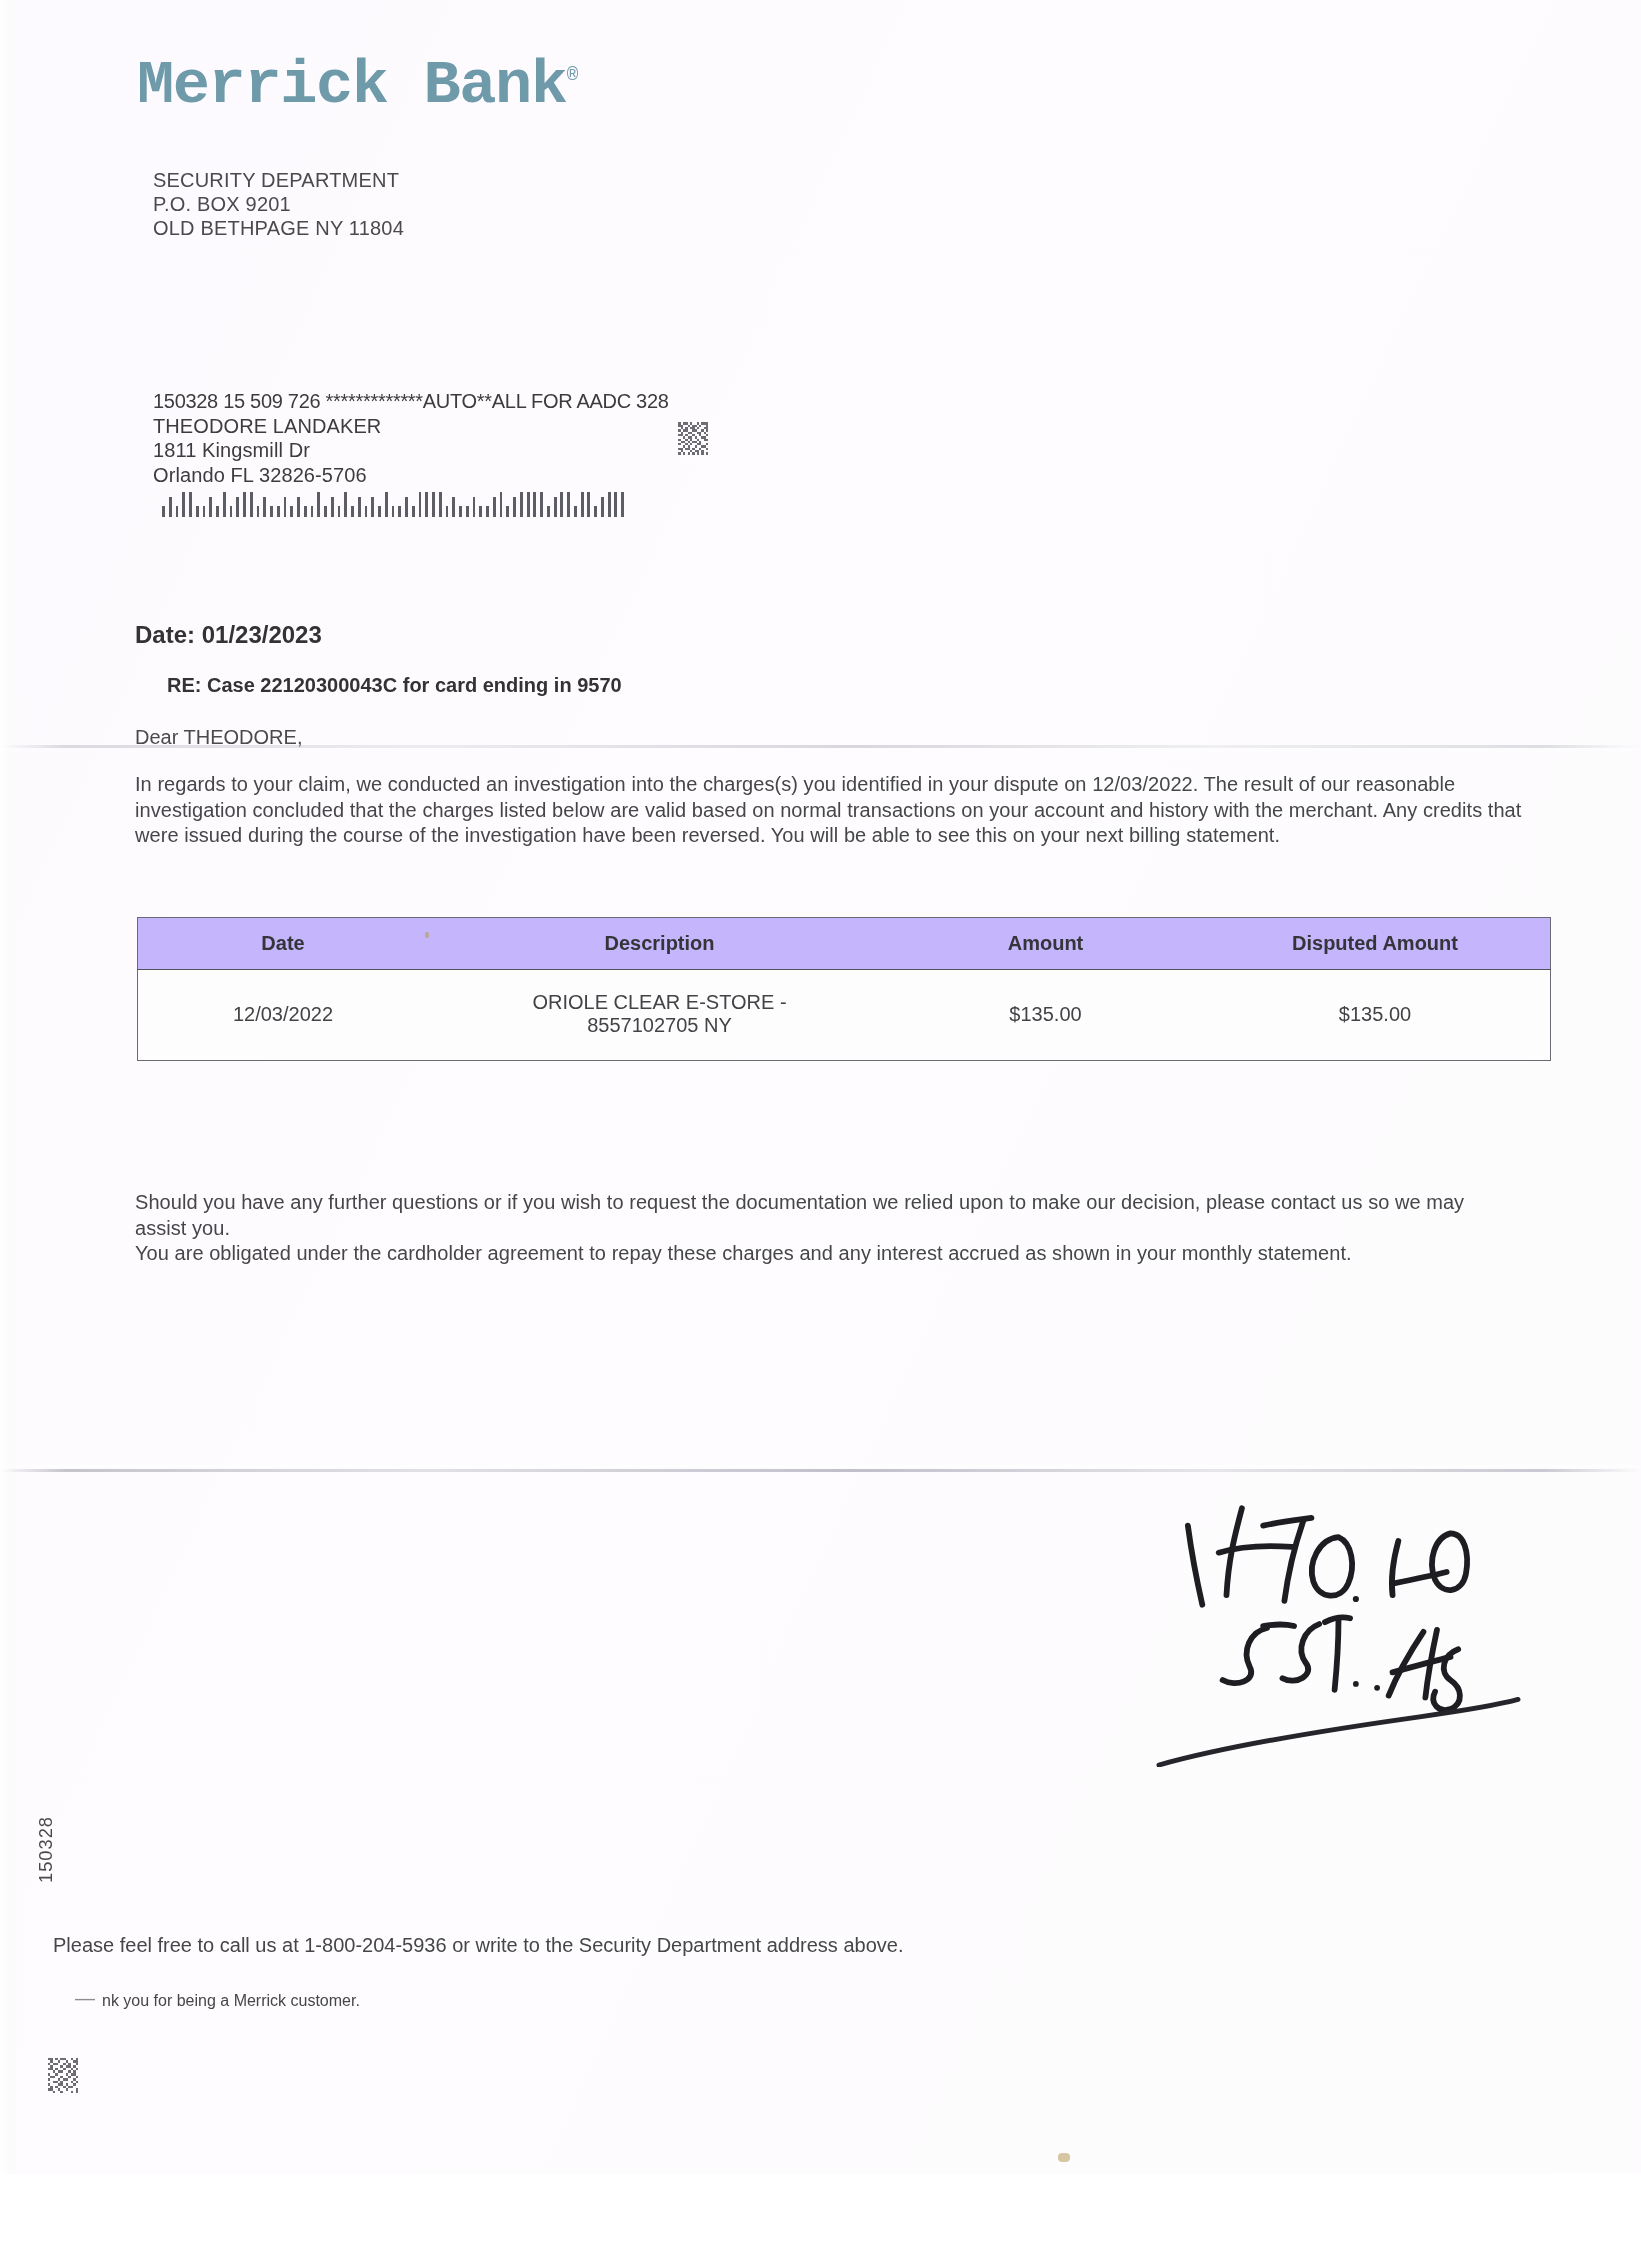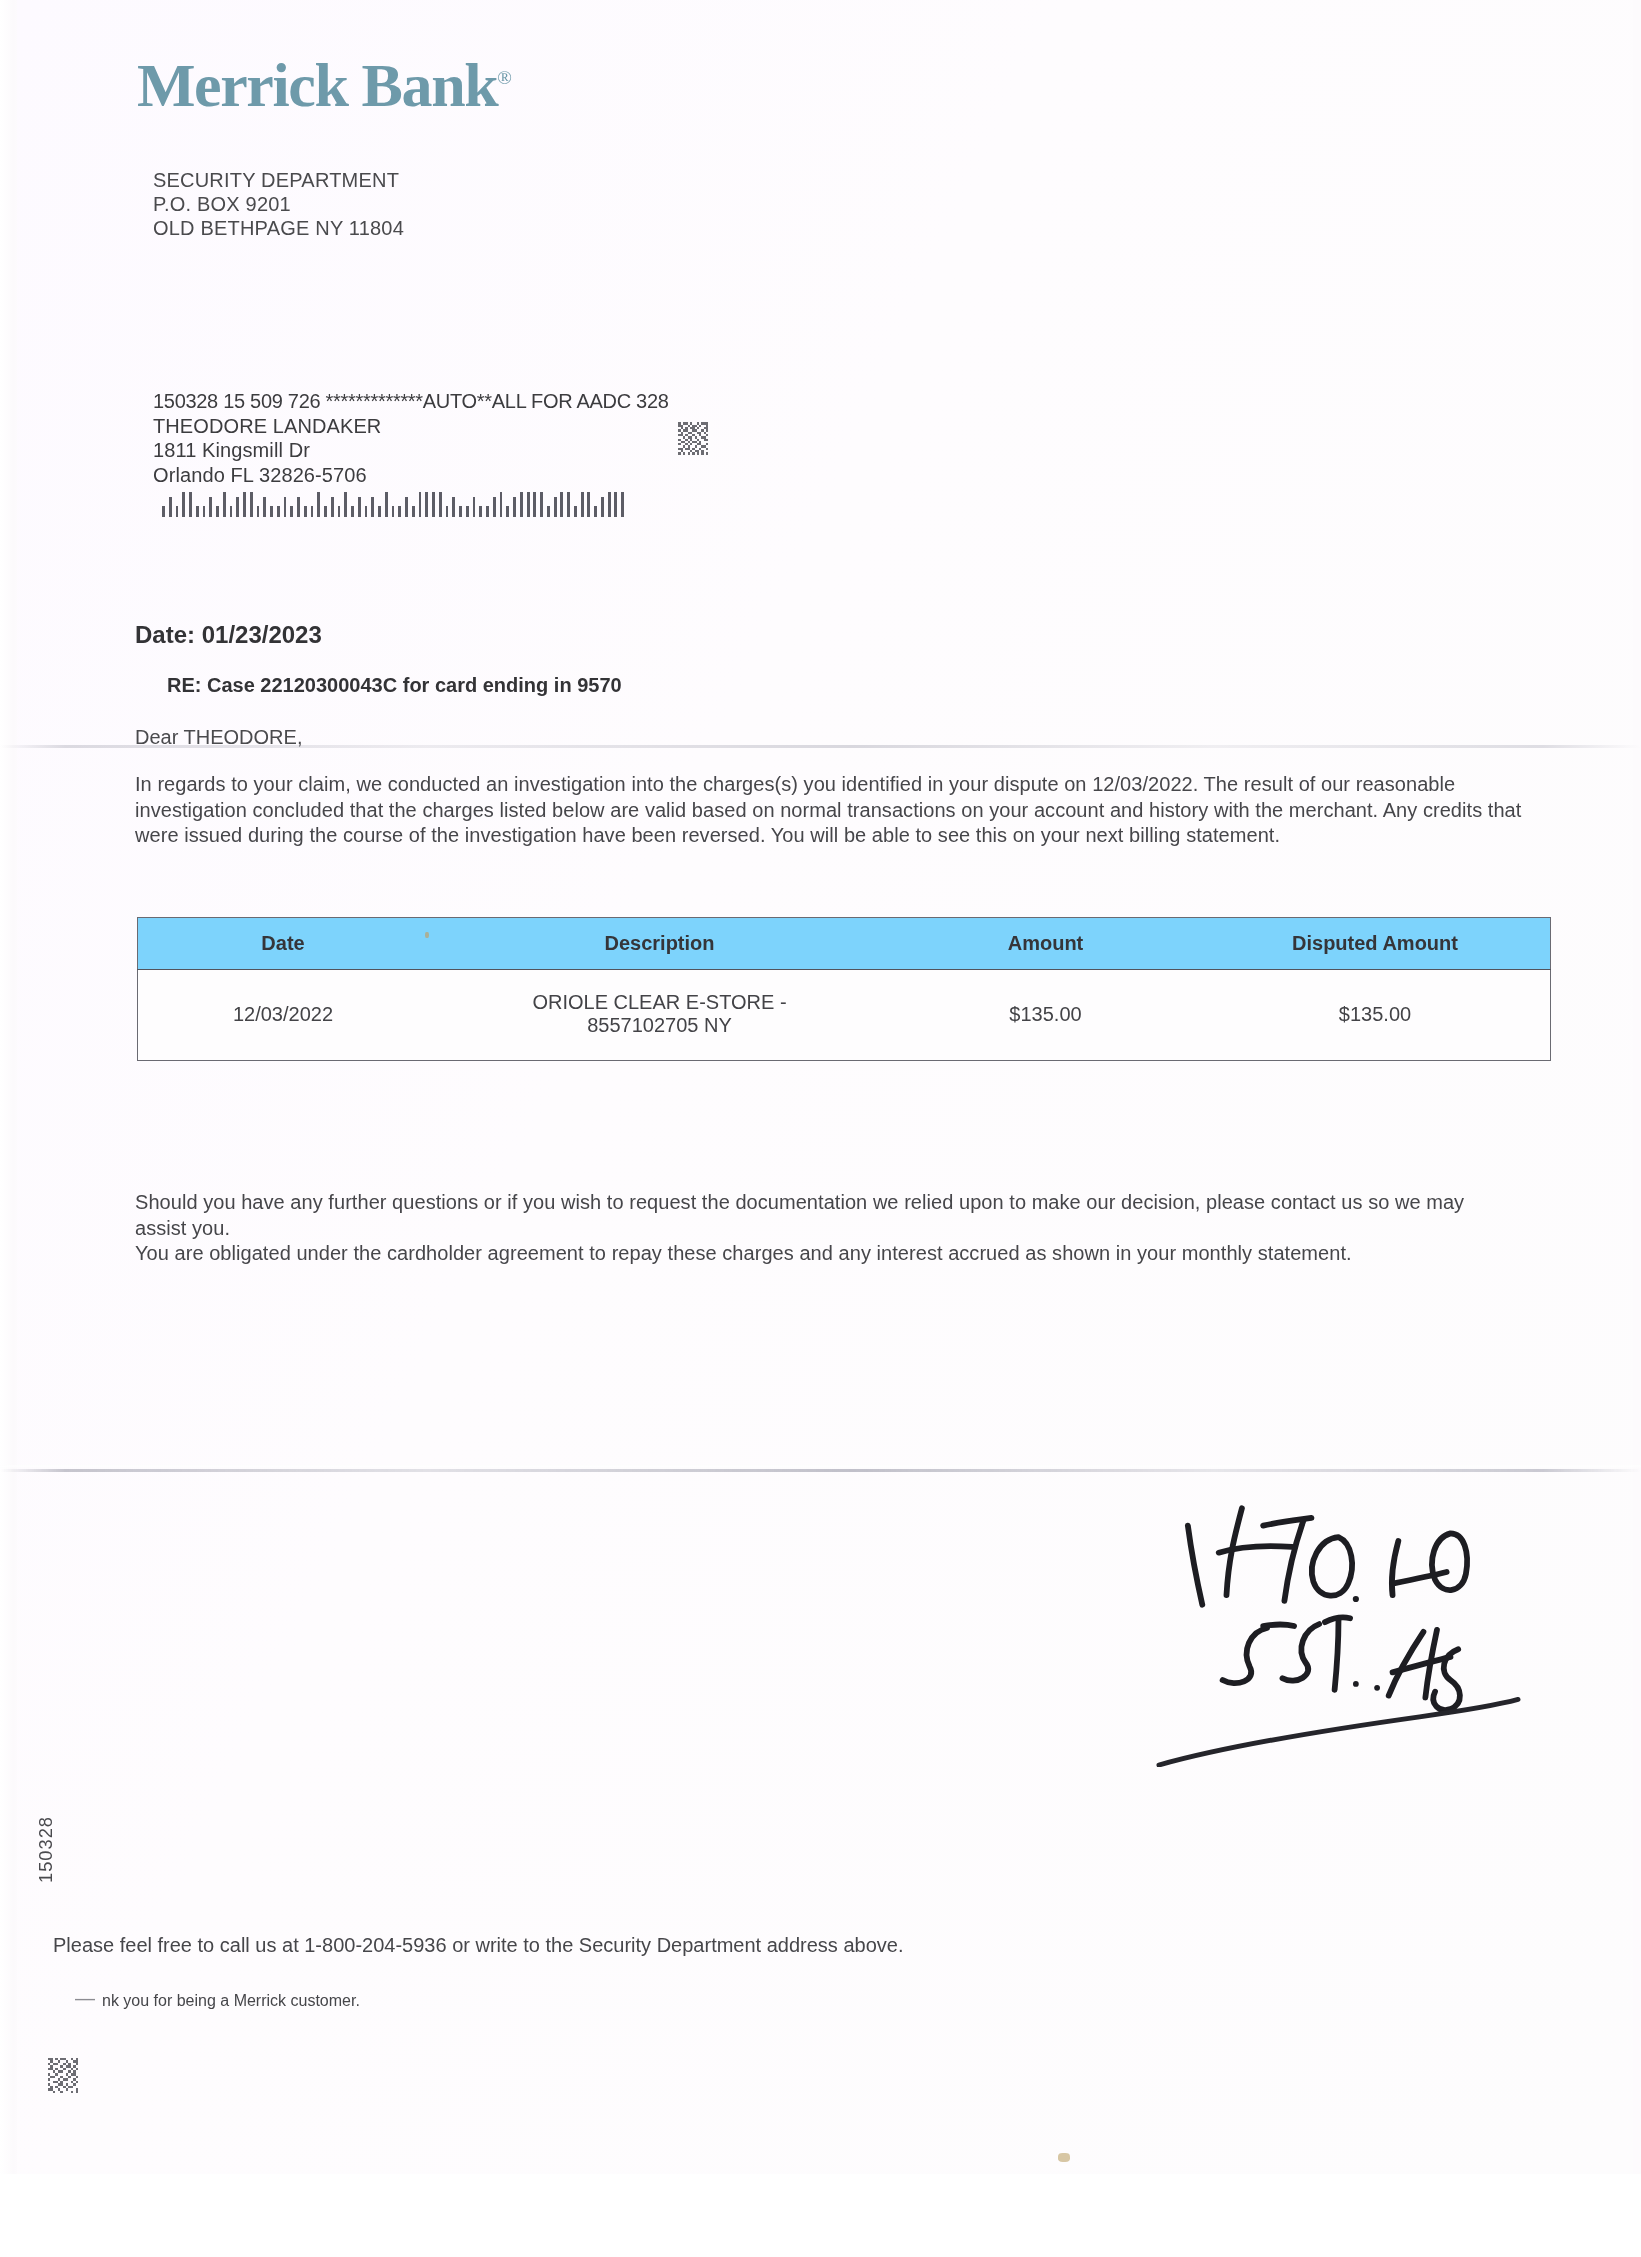--- a/index.html
+++ b/index.html
@@ -32,21 +32,21 @@
     position: absolute;
     left: 0; bottom: 0; width: 1641px; height: 83px;
     background: #ffffff;
   }
 
   
   .logo {
     position: absolute;
     left: 137px;
     top: 50px;
-    font-family: Liberation Serif, serif;
+    font-family: Liberation Mono, monospace;
     font-weight: bold;
     font-size: 62px;
     letter-spacing: -1.4px;
     color: #6e9aaa;
     white-space: nowrap;
     text-align: right;
   }
   .logo .reg {
     font-size: 19.3px;
     vertical-align: super;
@@ -157,21 +157,21 @@
   
   .txn-table {
     position: absolute;
     left: 137px;
     top: 917px;
     width: 1413px;
     border-collapse: collapse;
     table-layout: fixed;
   }
   .txn-table th {
-    background: #7dd3fc;
+    background: #c4b5fd;
     border-top: 1.4px solid #6a6a72;
     border-bottom: 1.9px solid #53535c;
     font-size: 20px;
     font-weight: bold;
     color: #353539;
     padding: 13.5px 0 14.5px 0;
     text-align: center;
   }
   .txn-table td {
     border-bottom: 1.4px solid #6a6a72;

